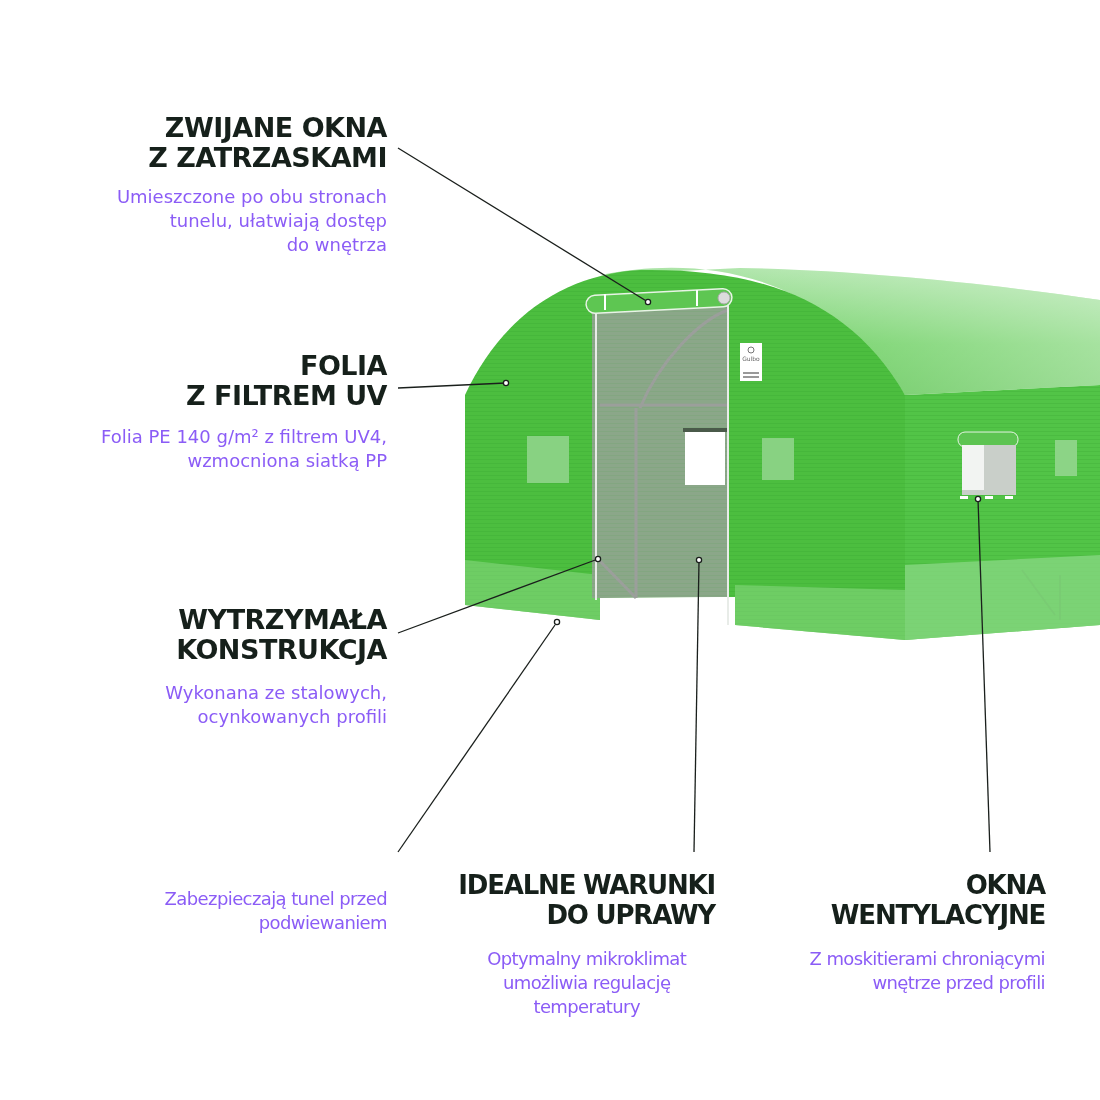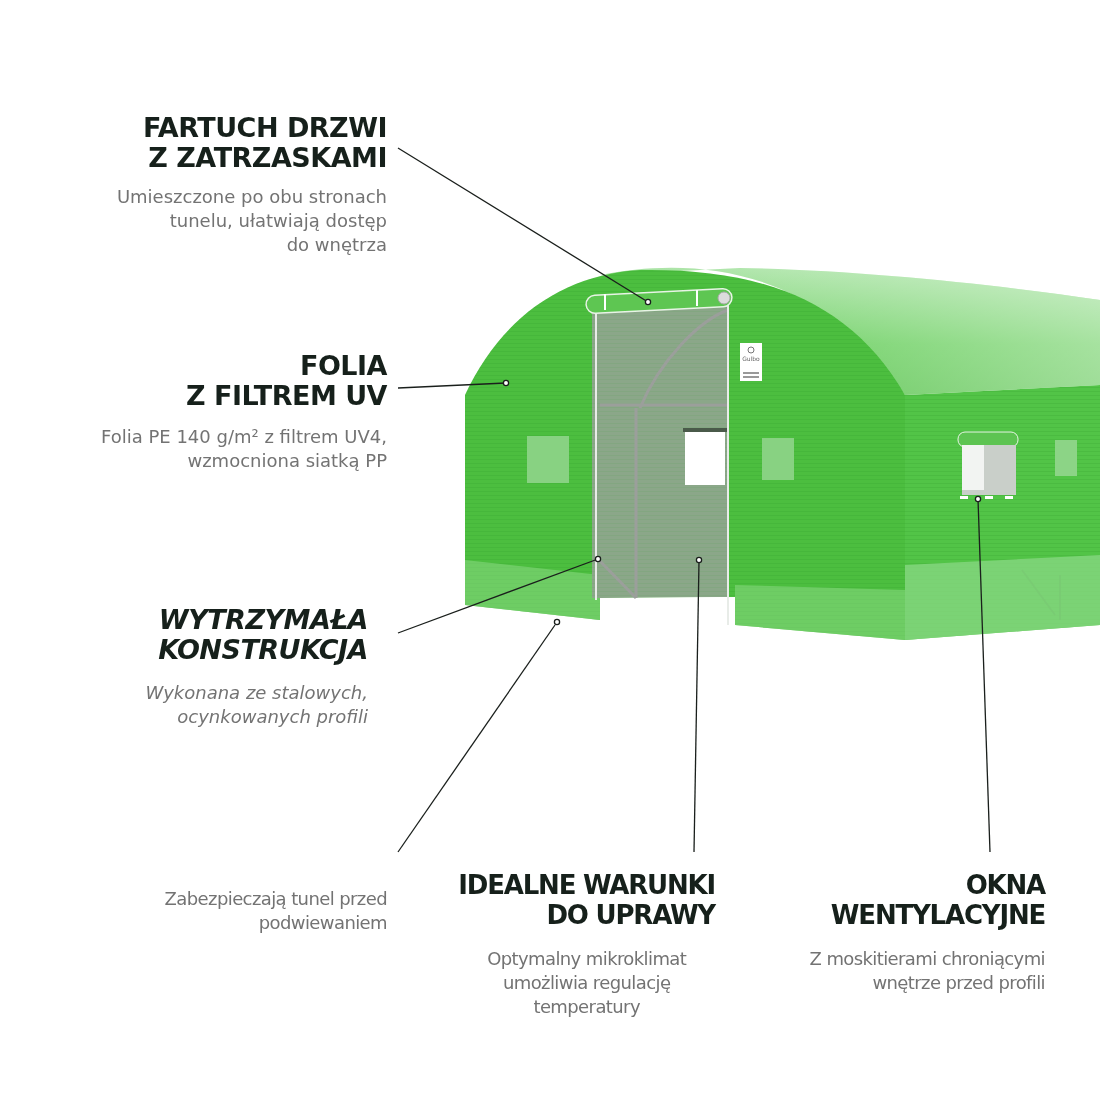--- a/index.html
+++ b/index.html
@@ -1,19 +1,19 @@
 <!DOCTYPE html>
 <html><head>
 <meta charset="utf-8">
 <style>
   html,body{margin:0;padding:0;background:#ffffff;}
   body{width:1100px;height:1100px;position:relative;overflow:hidden;font-family:"DejaVu Sans","Liberation Sans",sans-serif;color:#1b2320;}
   .feature{position:absolute;text-align:right;}
   .title{font-weight:bold;font-size:27px;line-height:30px;letter-spacing:-0.5px;color:#16201b;white-space:pre-line;}
-  .desc{margin-top:14px;font-size:18px;line-height:24px;color:#737373;white-space:pre-line;}
+  .desc{margin-top:14px;font-size:18px;line-height:24px;color:#8b5cf6;white-space:pre-line;}
   .narrow .title{font-size:26px;letter-spacing:-1.2px;}
   .narrow .desc{font-size:18px;letter-spacing:-0.6px;}
   svg.scene{position:absolute;left:0;top:0;}
 </style>
 </head>
 <body>
 
 <svg class="scene" width="1100" height="1100" viewBox="0 0 1100 1100">
   <defs>
     <pattern id="mesh" width="4" height="4" patternUnits="userSpaceOnUse">
@@ -107,35 +107,35 @@
     <circle cx="648" cy="302" r="2.6"></circle>
     <circle cx="506" cy="383" r="2.6"></circle>
     <circle cx="598" cy="559" r="2.6"></circle>
     <circle cx="557" cy="622" r="2.6"></circle>
     <circle cx="699" cy="560" r="2.6"></circle>
     <circle cx="978" cy="499" r="2.6"></circle>
   </g>
 </svg>
 
 <div class="feature" style="right:713px;top:113px;">
-  <div class="title">FARTUCH DRZWI
+  <div class="title">ZWIJANE OKNA
 Z ZATRZASKAMI</div>
   <div class="desc" style="margin-top:12px;">Umieszczone po obu stronach
 tunelu, ułatwiają dostęp
 do wnętrza</div>
 </div>
 
 <div class="feature" style="right:713px;top:351px;">
   <div class="title">FOLIA
 Z FILTREM UV</div>
   <div class="desc" style="margin-top:14px;margin-left:41px;">Folia PE 140 g/m² z filtrem UV4,
 wzmocniona siatką PP</div>
 </div>
 
-<div class="feature" style="right:732px;top:605px;font-style:italic;">
+<div class="feature" style="right:713px;top:605px;">
   <div class="title">WYTRZYMAŁA
 KONSTRUKCJA</div>
   <div class="desc" style="margin-top:16px;margin-left:40px;">Wykonana ze stalowych,
 ocynkowanych profili</div>
 </div>
 
 <div class="feature narrow" style="right:713px;top:870px;">
   <div class="desc" style="margin-top:17px;">Zabezpieczają tunel przed
 podwiewaniem</div>
 </div>

